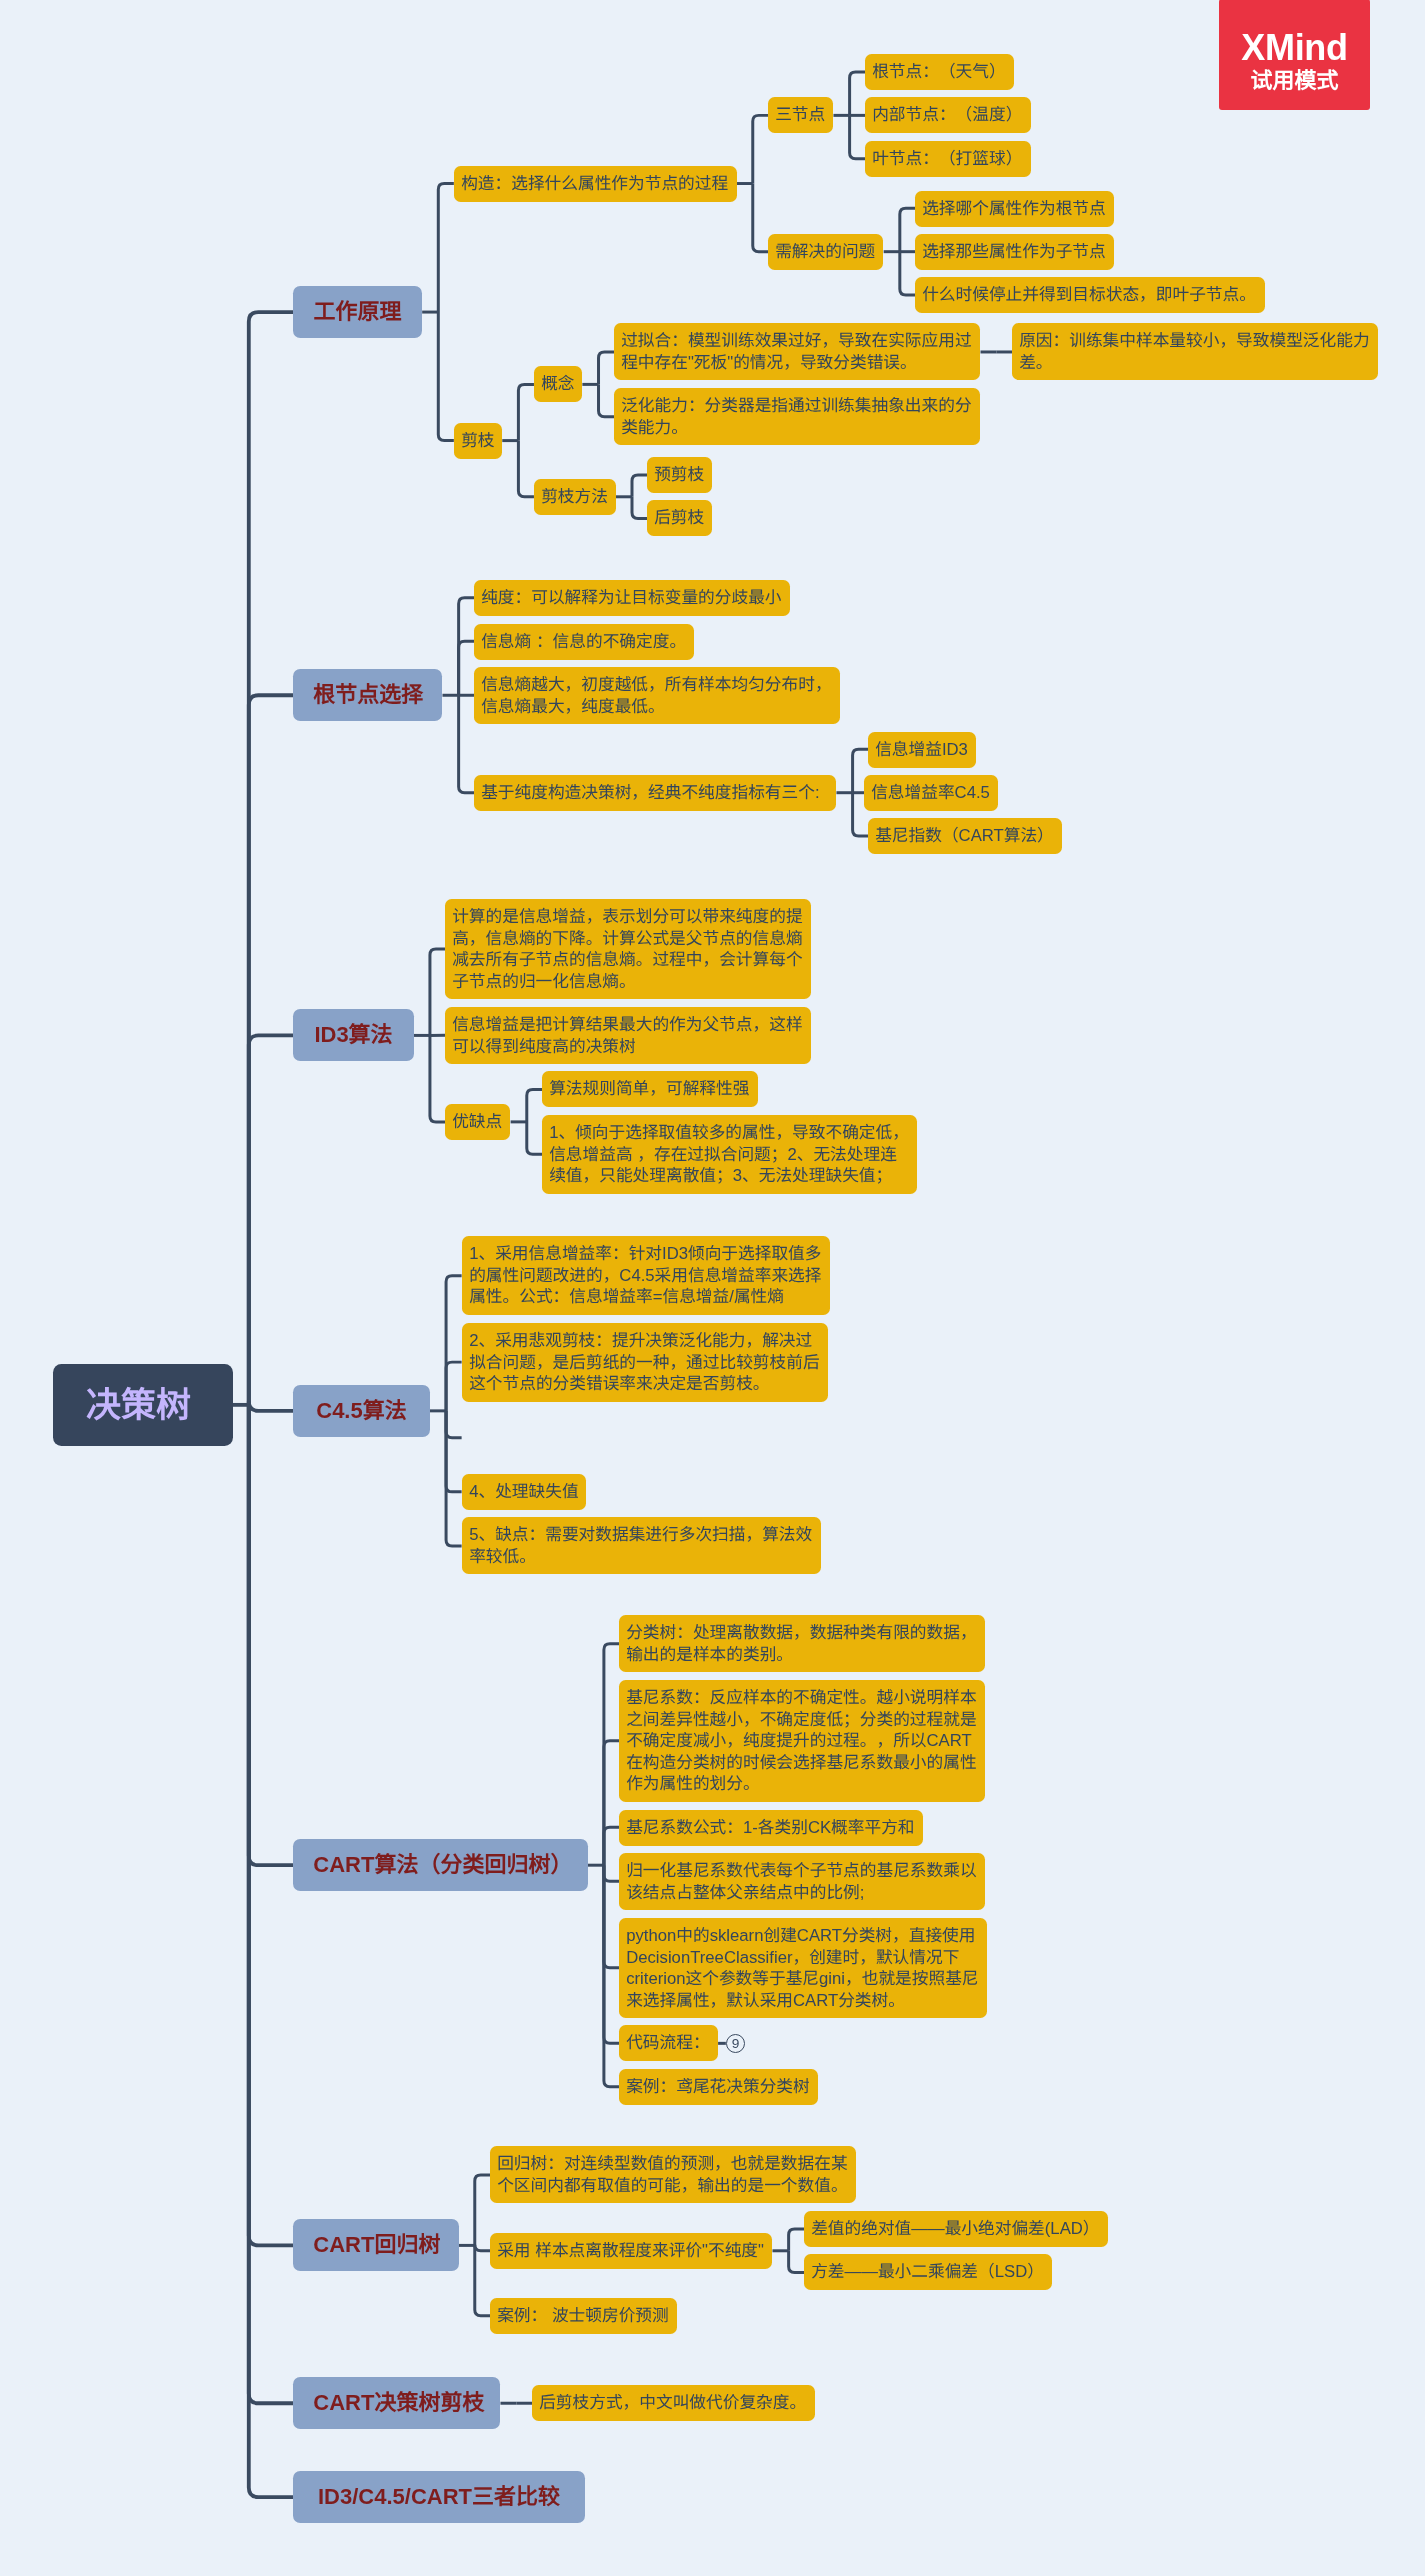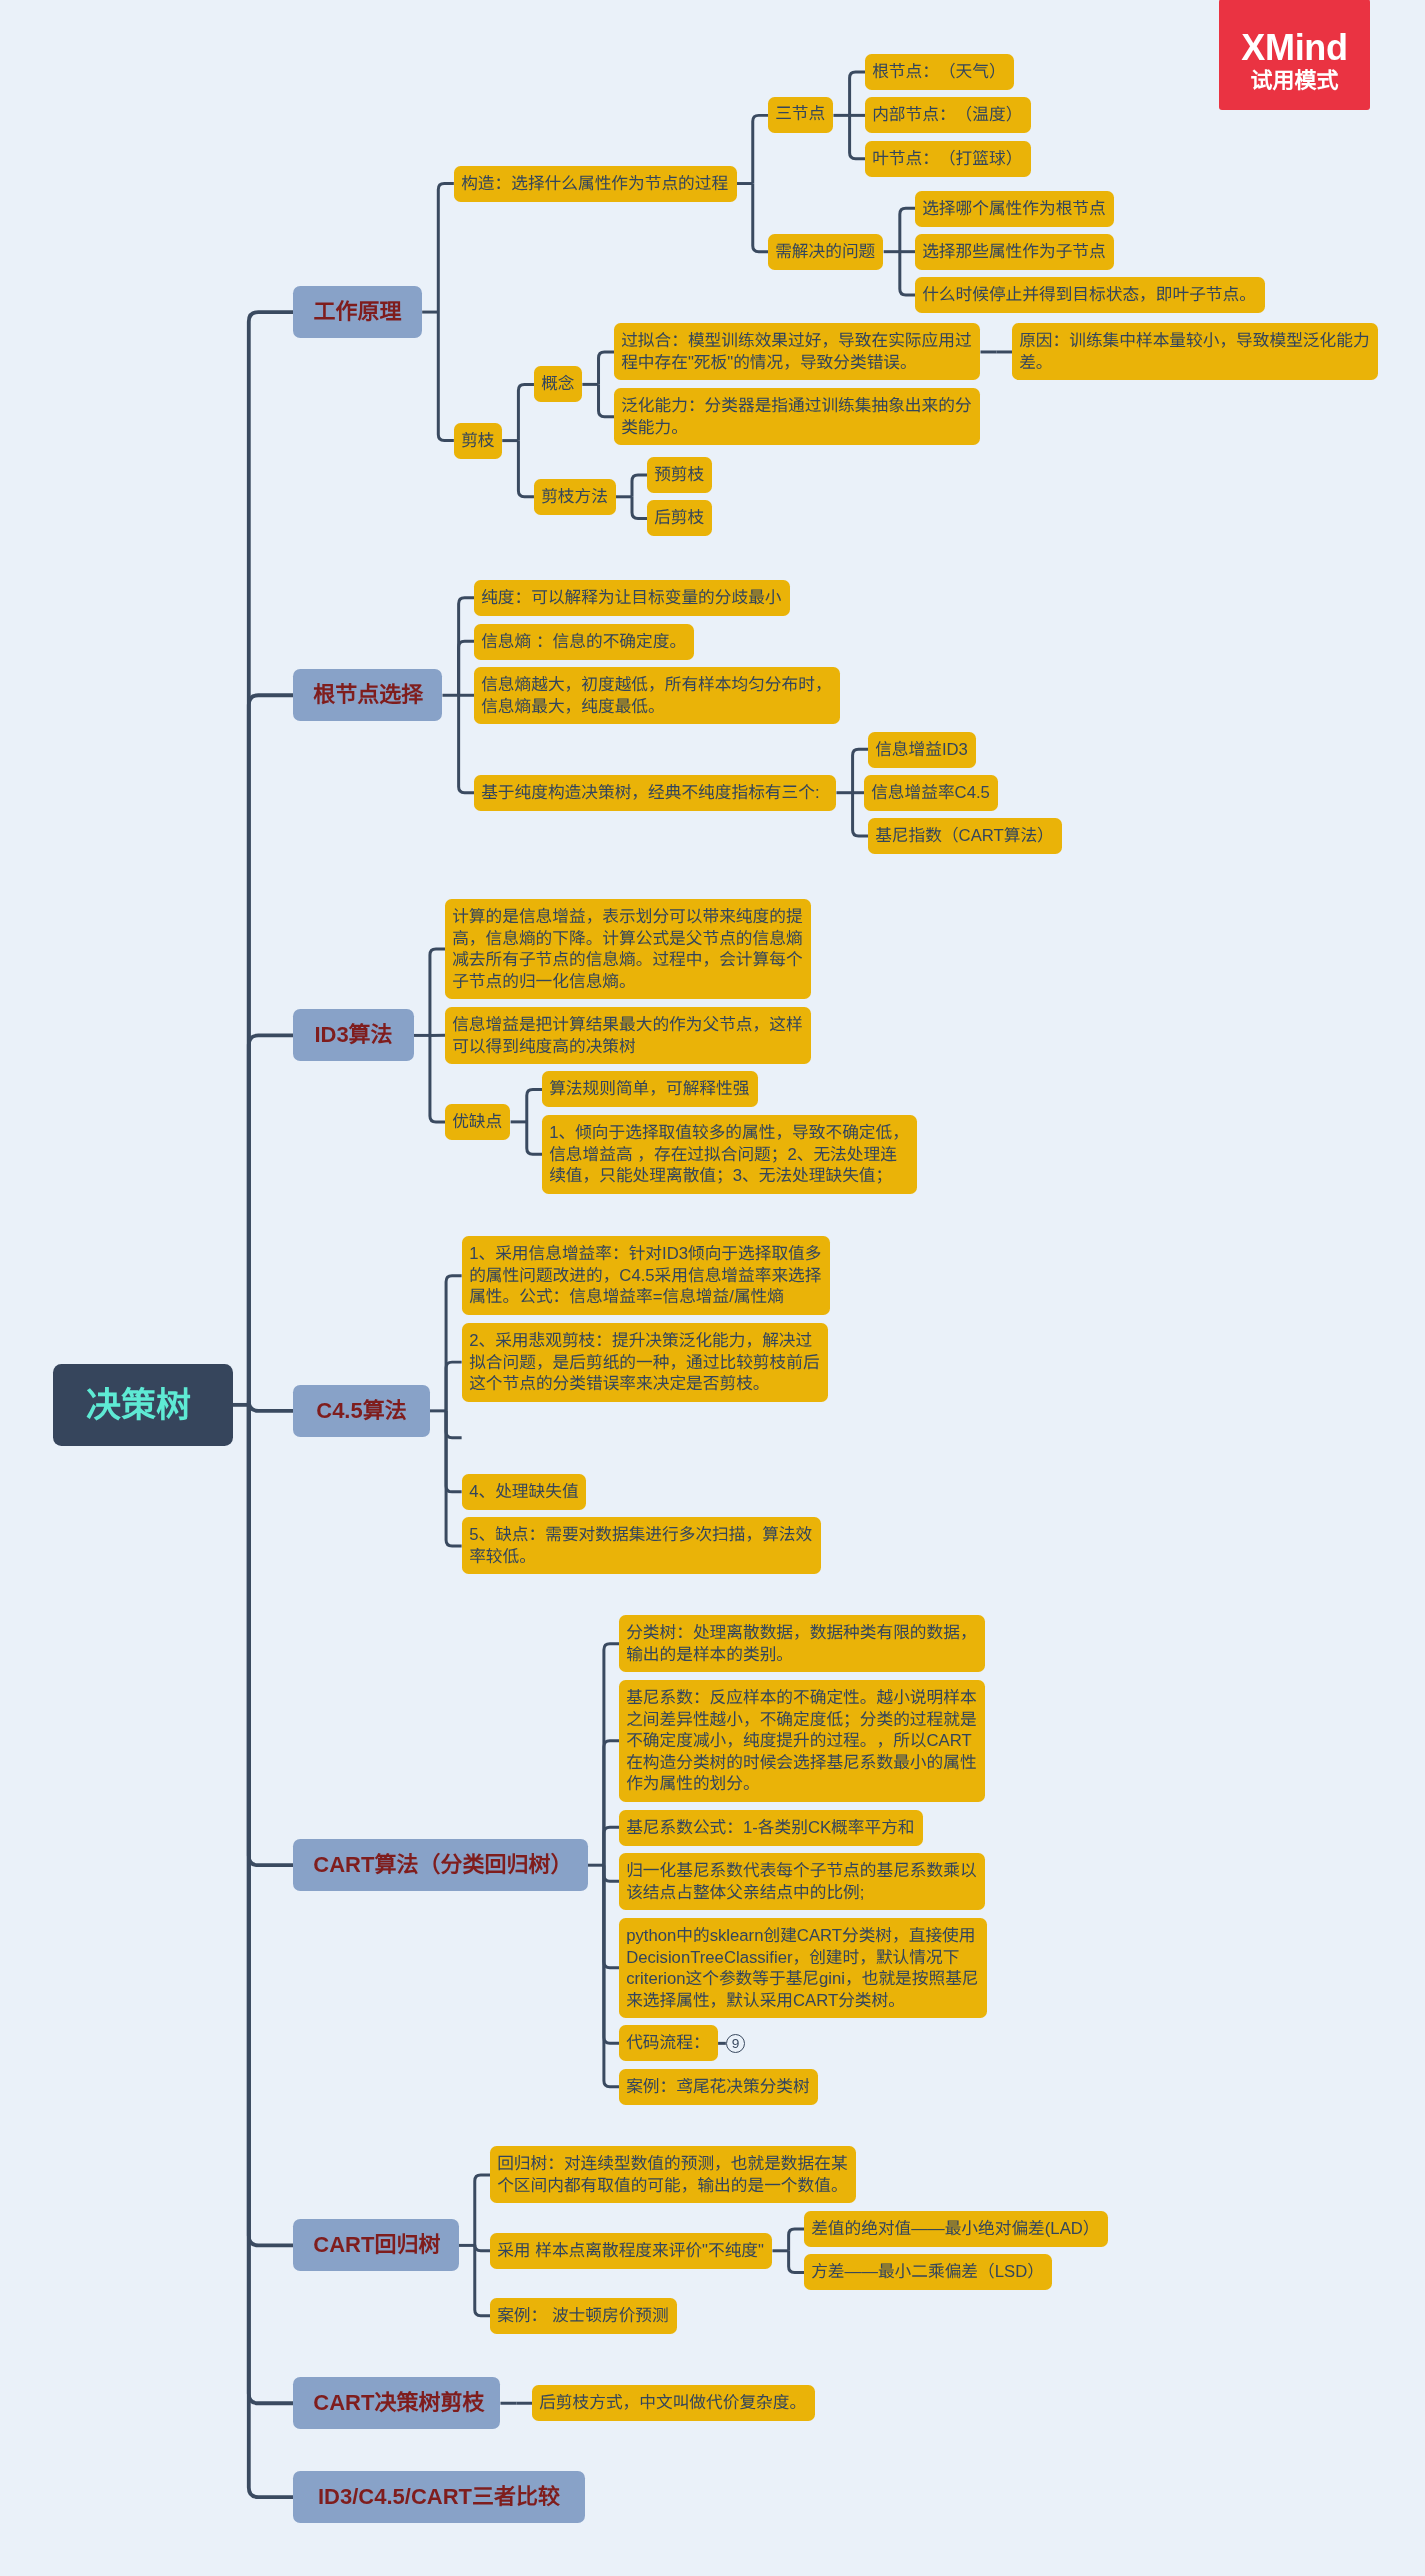--- a/index.html
+++ b/index.html
@@ -5,21 +5,21 @@
 <style>
   html,body{margin:0;padding:0;}
   body{width:1426px;height:2576px;background:#eaf1f9;overflow:hidden;
        font-family:"Liberation Sans",sans-serif;
        -webkit-font-smoothing:antialiased;}
   #canvas{position:relative;width:1426px;height:2576px;}
 
   svg#links{position:absolute;left:0;top:0;width:1426px;height:2576px;}
   .node{position:absolute;box-sizing:border-box;white-space:pre-wrap;
          text-spacing-trim:space-all;}
-  .n-root{white-space:nowrap;background:#36455c;color:#5eead4;border-radius:8.4px;font-weight:bold;
+  .n-root{white-space:nowrap;background:#36455c;color:#c4b5fd;border-radius:8.4px;font-weight:bold;
           font-size:35px;line-height:41px;padding:20.3px 42px 20.3px 33px;text-align:center;
           letter-spacing:0px;}
   .n-main{white-space:nowrap;background:#88a2c8;color:#7f1d1d;border-radius:7.2px;font-weight:bold;
           font-size:22px;line-height:26px;padding:13px 20.3px;text-align:center;}
   .n-leaf{background:#eab308;color:#33455c;border-radius:6.6px;
           font-size:16.7px;line-height:21.5px;padding:7.2px 7.2px;}
   .xmind{position:absolute;background:#ea3342;border-radius:3px;color:#ffffff;
          display:flex;flex-direction:column;align-items:center;justify-content:center;}
   .xmind .t1{font-weight:bold;font-size:36px;line-height:37px;letter-spacing:-0.3px;margin-top:15.5px;}
   .xmind .t2{font-weight:bold;font-size:22px;line-height:30px;letter-spacing:0px;}
@@ -104,21 +104,21 @@
       <path d="M 794 3756 L 794 3863.75 Q 794 3873.75 804 3873.75 L 820 3873.75" fill="none" stroke="#3a4a60" stroke-width="5" stroke-linecap="butt"></path>
       <path d="M 1292 3765 L 1319 3765" fill="none" stroke="#3a4a60" stroke-width="5" stroke-linecap="butt"></path>
       <path d="M 1319 3765 L 1319 3738.75 Q 1319 3728.75 1329 3728.75 L 1345 3728.75" fill="none" stroke="#3a4a60" stroke-width="5" stroke-linecap="butt"></path>
       <path d="M 1319 3765 L 1319 3791.25 Q 1319 3801.25 1329 3801.25 L 1345 3801.25" fill="none" stroke="#3a4a60" stroke-width="5" stroke-linecap="butt"></path>
       <path d="M 837 4020 L 864 4020" fill="none" stroke="#3a4a60" stroke-width="5" stroke-linecap="butt"></path>
       <path d="M 864 4020 L 890 4020" fill="none" stroke="#3a4a60" stroke-width="5" stroke-linecap="butt"></path>
     </svg>
 <div class="node n-root" style="left: 53px; top: 1364px; width: 180px;">决策树</div>
     <div class="node n-main" style="left: 293px; top: 286px; width: 129px;">工作原理</div>
     <div class="node n-leaf" style="left: 454px; top: 166px; width: 283px;">构造：选择什么属性作为节点的过程</div>
-    <div class="node n-leaf" style="left: 768px; top: 97px; width: 65px; font-family: Liberation Mono, monospace;">三节点</div>
+    <div class="node n-leaf" style="left: 768px; top: 97px; width: 65px;">三节点</div>
     <div class="node n-leaf" style="left: 865px; top: 54px; width: 149px;">根节点：（天气）</div>
     <div class="node n-leaf" style="left: 865px; top: 97px; width: 166px;">内部节点：（温度）</div>
     <div class="node n-leaf" style="left: 865px; top: 141px; width: 166px;">叶节点：（打篮球）</div>
     <div class="node n-leaf" style="left: 768px; top: 234px; width: 115px;">需解决的问题</div>
     <div class="node n-leaf" style="left: 915px; top: 191px; width: 199px;">选择哪个属性作为根节点</div>
     <div class="node n-leaf" style="left: 915px; top: 234px; width: 199px;">选择那些属性作为子节点</div>
     <div class="node n-leaf" style="left: 915px; top: 277px; width: 350px;">什么时候停止并得到目标状态，即叶子节点。</div>
     <div class="node n-leaf" style="left: 454px; top: 423px; width: 48px;">剪枝</div>
     <div class="node n-leaf" style="left: 534px; top: 366px; width: 48px;">概念</div>
     <div class="node n-leaf" style="left: 614px; top: 323px; width: 366px;">过拟合：模型训练效果过好，导致在实际应用过程中存在"死板"的情况，导致分类错误。</div>

